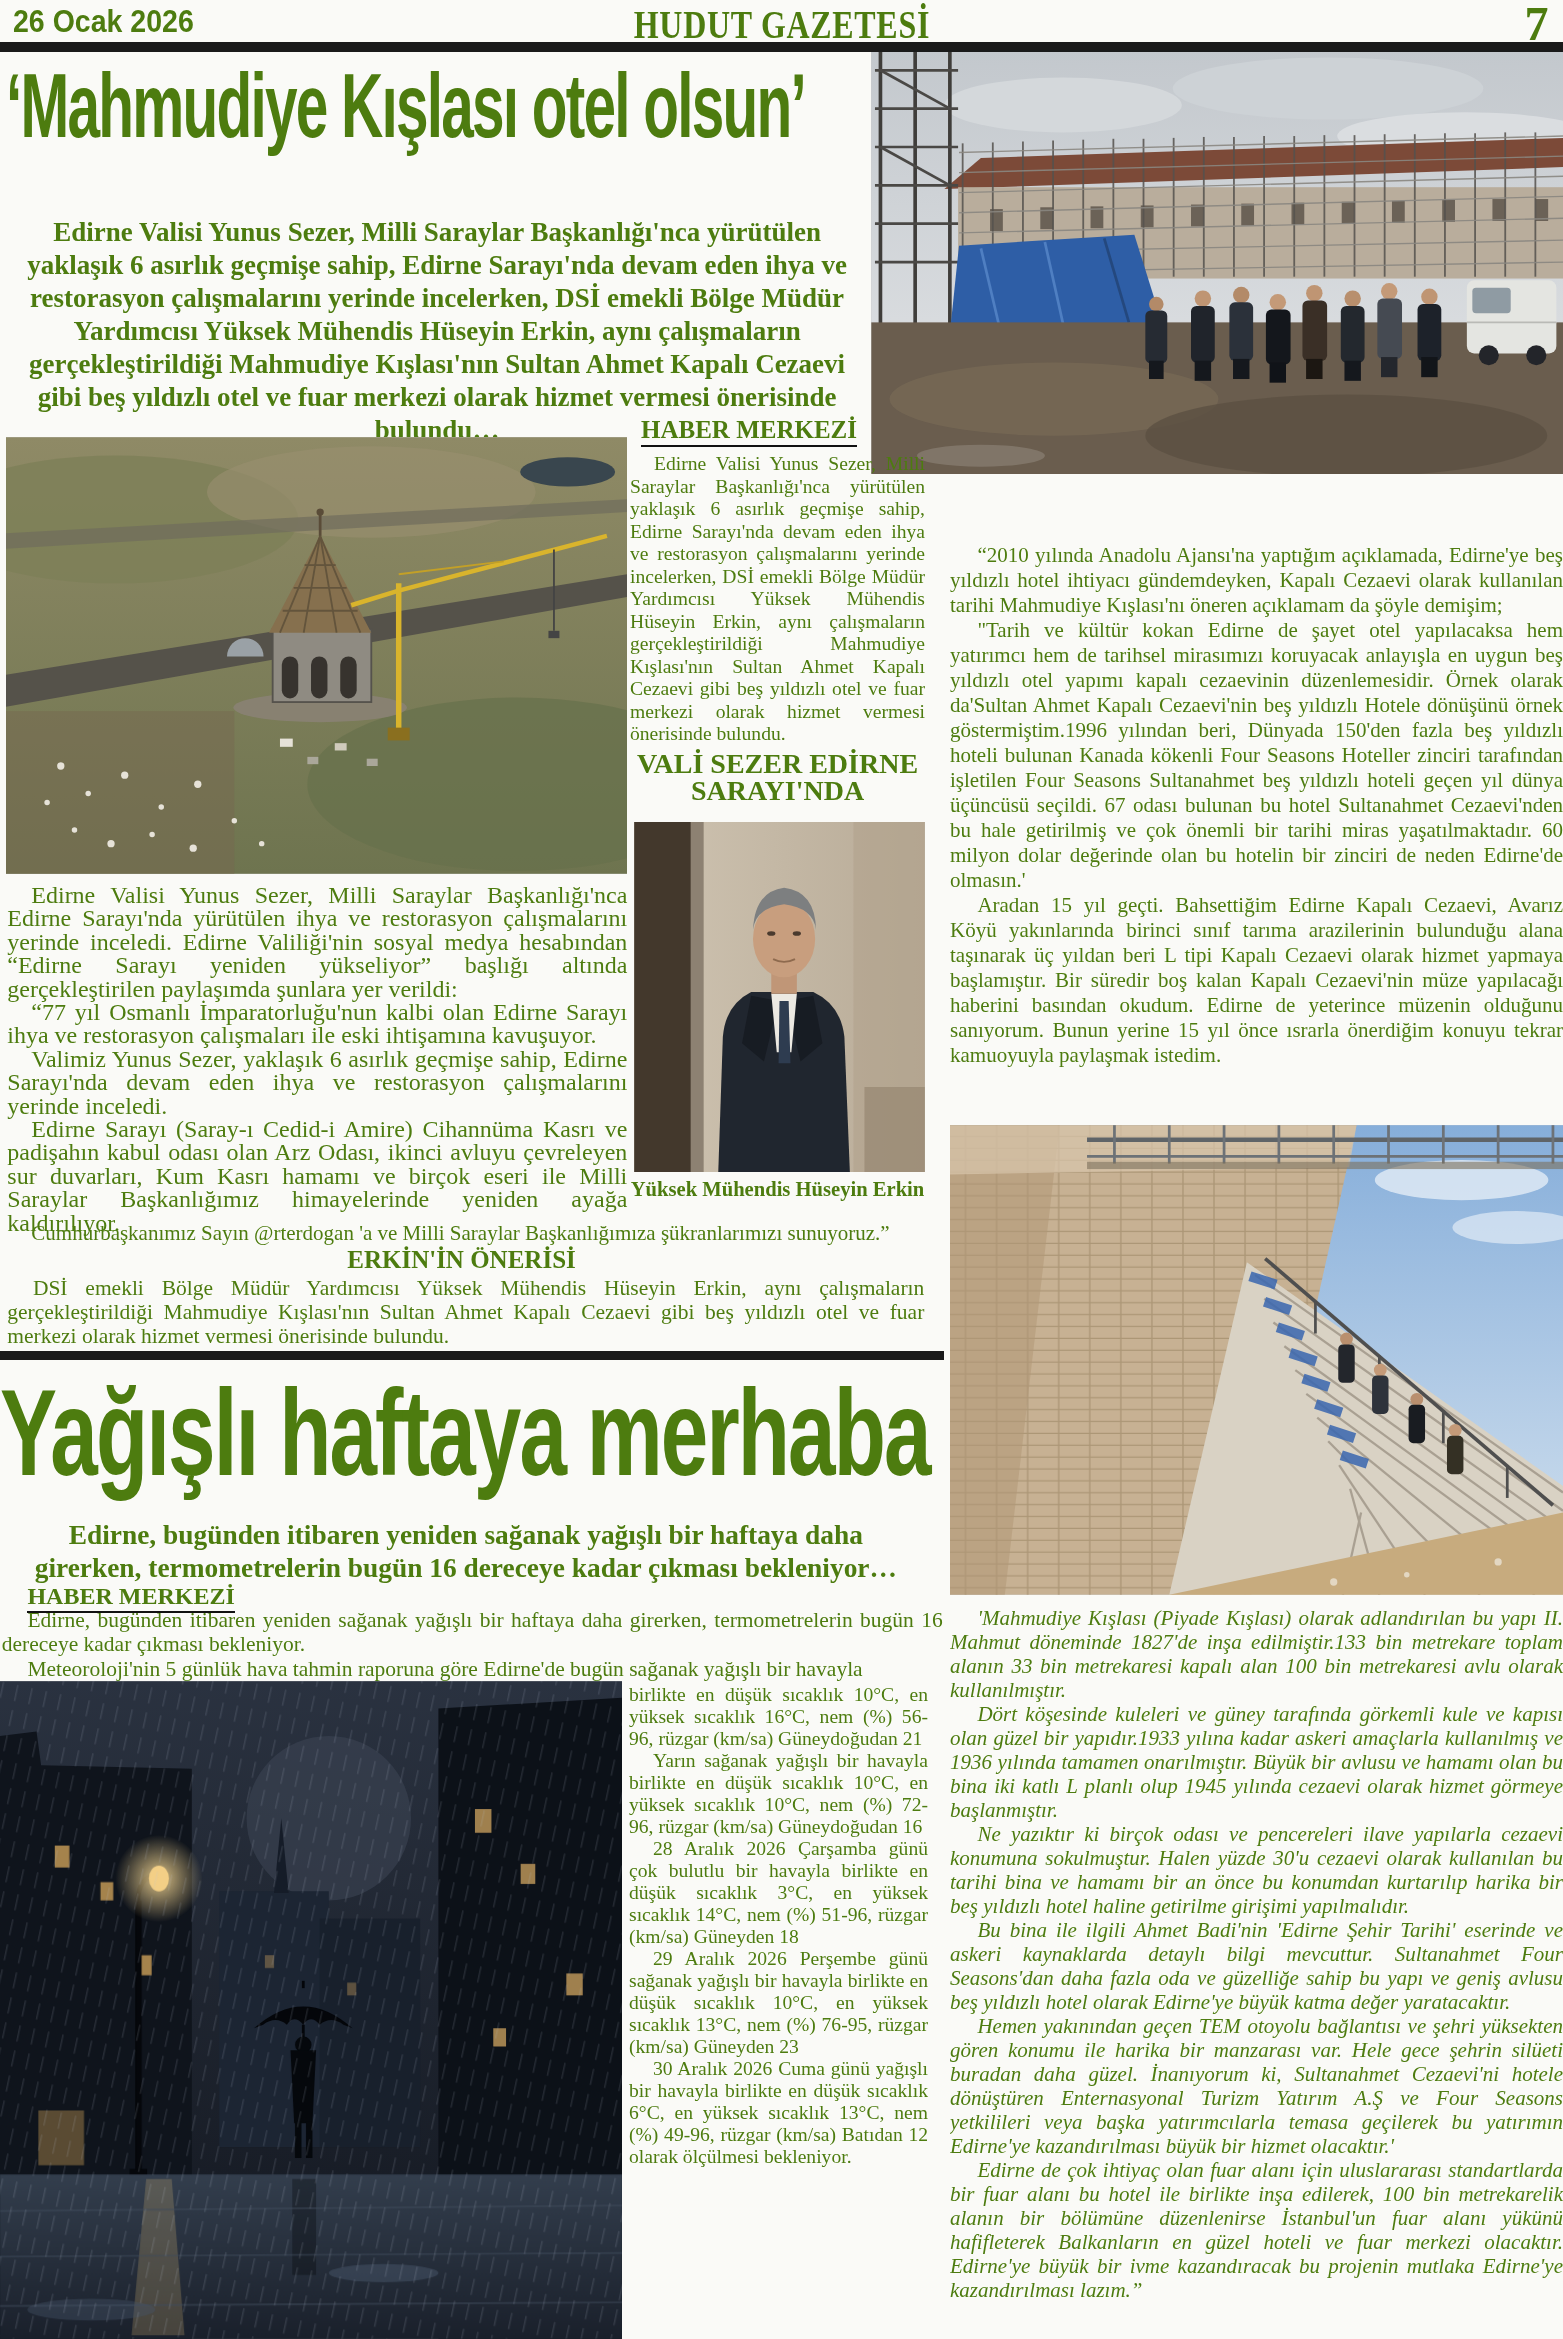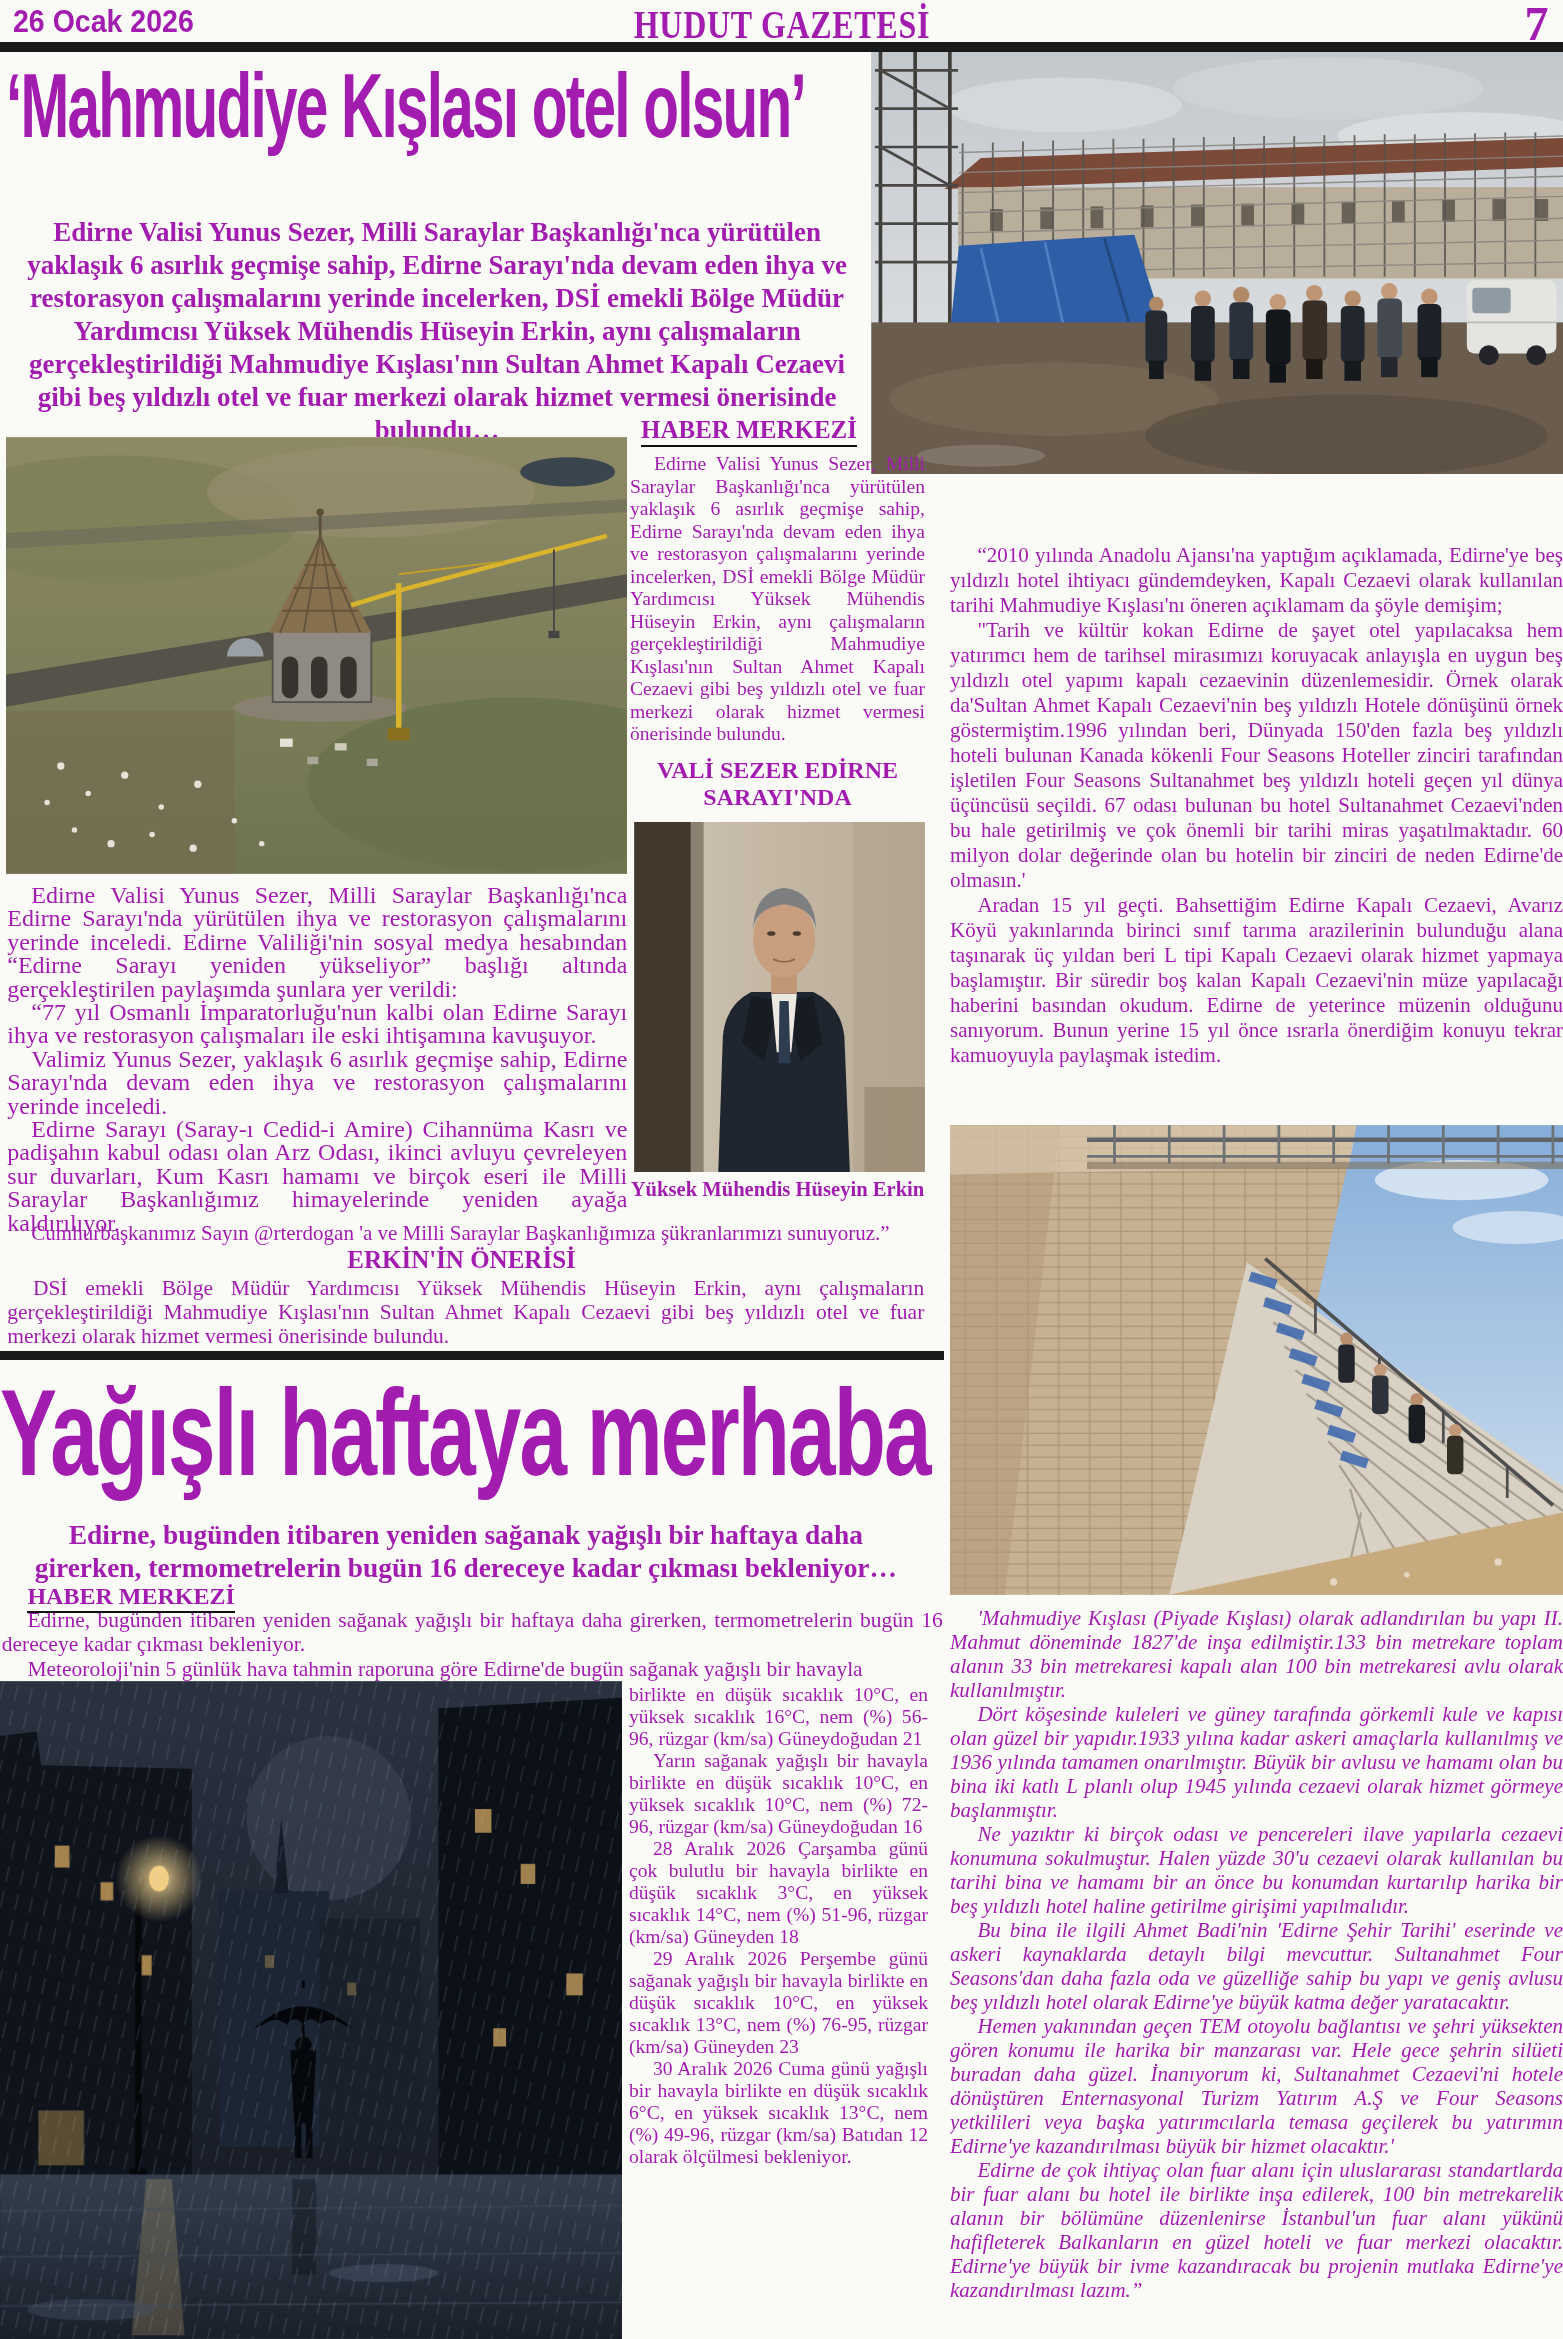--- a/index.html
+++ b/index.html
@@ -1,18 +1,18 @@
 <!DOCTYPE html>
 <html lang="tr" style="font-size:14.6px"><head>
 <meta charset="utf-8">
 <style>
   html,body{margin:0;padding:0;background:#888;}
   #page{
     position:relative;width:1563px;height:2339px;margin:0 auto;
-    background:#fafaf7;color:#a21caf;overflow:hidden;
+    background:#fafaf7;color:#4d7c0f;overflow:hidden;
     font-family:"Liberation Serif",serif;
   }
   .abs{position:absolute;}
   p{margin:0;}
 
   
   .date{left:12.8px;top:3.7px;font-family:"Liberation Sans",sans-serif;font-weight:bold;
         font-size:31px;transform:scaleX(.92);transform-origin:left top;white-space:nowrap;}
   .masthead-center{left:0;right:0;top:0px;text-align:center;}
   .masthead-title{display:inline-block;font-family:"Liberation Serif",serif;font-weight:bold;
@@ -25,21 +25,21 @@
   
   .headline1{left:5.5px;top:55px;margin:0;}
   .headline1 span{display:inline-block;font-family:"Liberation Sans",sans-serif;font-weight:bold;
         font-size:90px;letter-spacing:-2.7px;transform:scaleX(.65);transform-origin:left top;white-space:nowrap;}
   .lede1{left:14.6px;top:216px;width:845px;font-weight:bold;font-size:27px;line-height:33px;text-align:center;}
 
   .midcol{left:630px;top:416px;width:295px;}
   .byline-wrap{margin-left:11px;}
   .byline-inner{display:inline-block;font-weight:bold;font-size:25px;border-bottom:2.7px solid #111;padding-bottom:0.9px;}
   .midp{margin-top:6.4px;font-size:19.6px;line-height:22.5px;text-align:justify;text-indent:24px;}
-  .subhead{text-align:center;font-weight:bold;font-size:24px;line-height:27.4px;margin-top:11px;}
+  .subhead{text-align:center;font-weight:bold;font-size:28px;line-height:27.4px;margin-top:4px;}
   .caption{left:630px;top:1178px;width:295px;font-weight:bold;font-size:20.6px;text-align:center;white-space:nowrap;}
 
   .leftcol{left:7.3px;top:884px;width:620px;font-size:24px;line-height:23.4px;text-align:justify;}
   .leftcol p{text-indent:24px;}
   .thanks{left:7.3px;top:1221px;width:916px;font-size:21px;text-indent:24px;}
   .oneri{left:0;top:1246px;width:923px;text-align:center;font-weight:bold;font-size:25px;}
   .proposal{left:7.3px;top:1276px;width:917px;font-size:21.5px;line-height:24px;text-align:justify;text-indent:25.6px;}
 
   .rightcol{font-size:21px;text-align:justify;}
   .rightcol p{text-indent:27.4px;}

